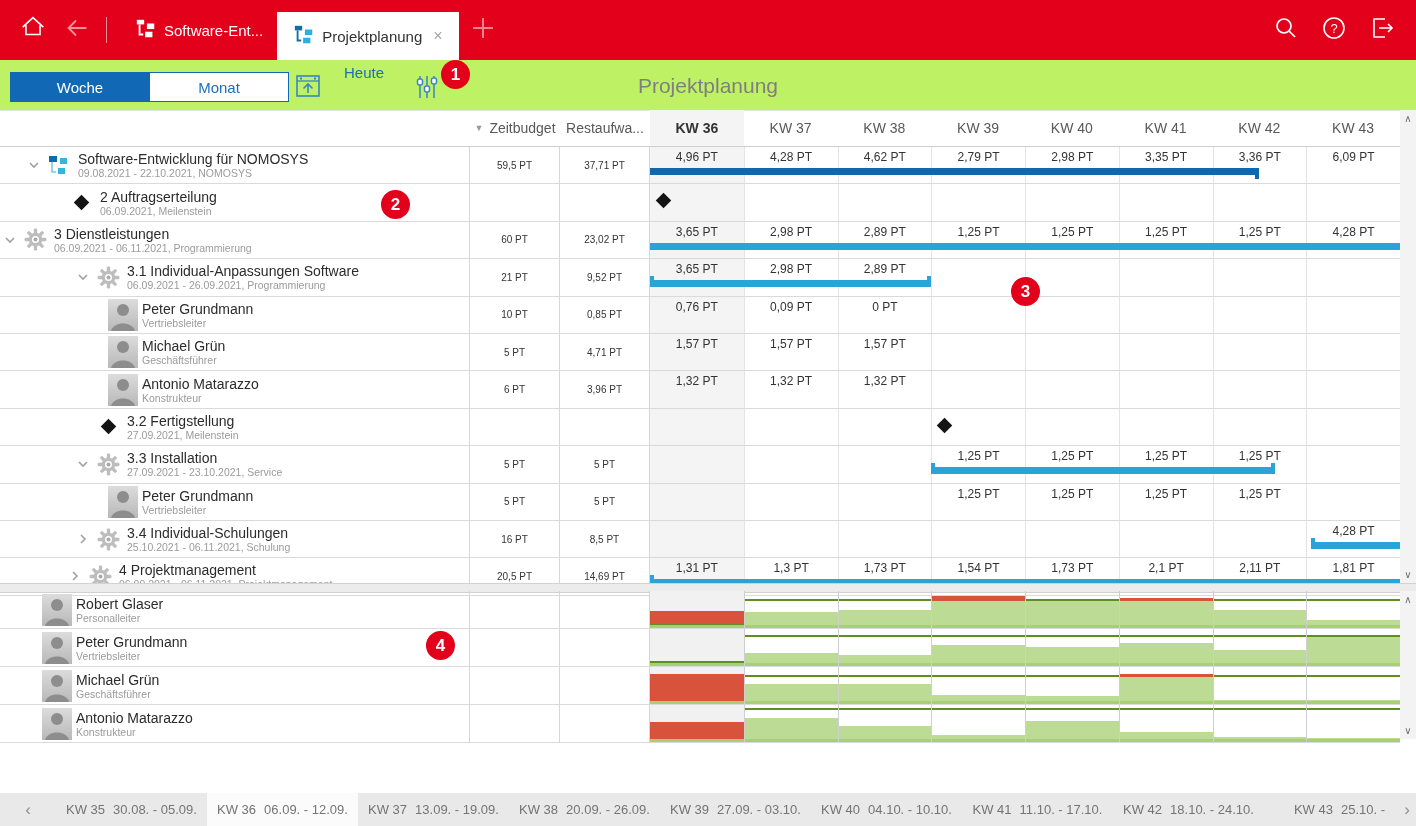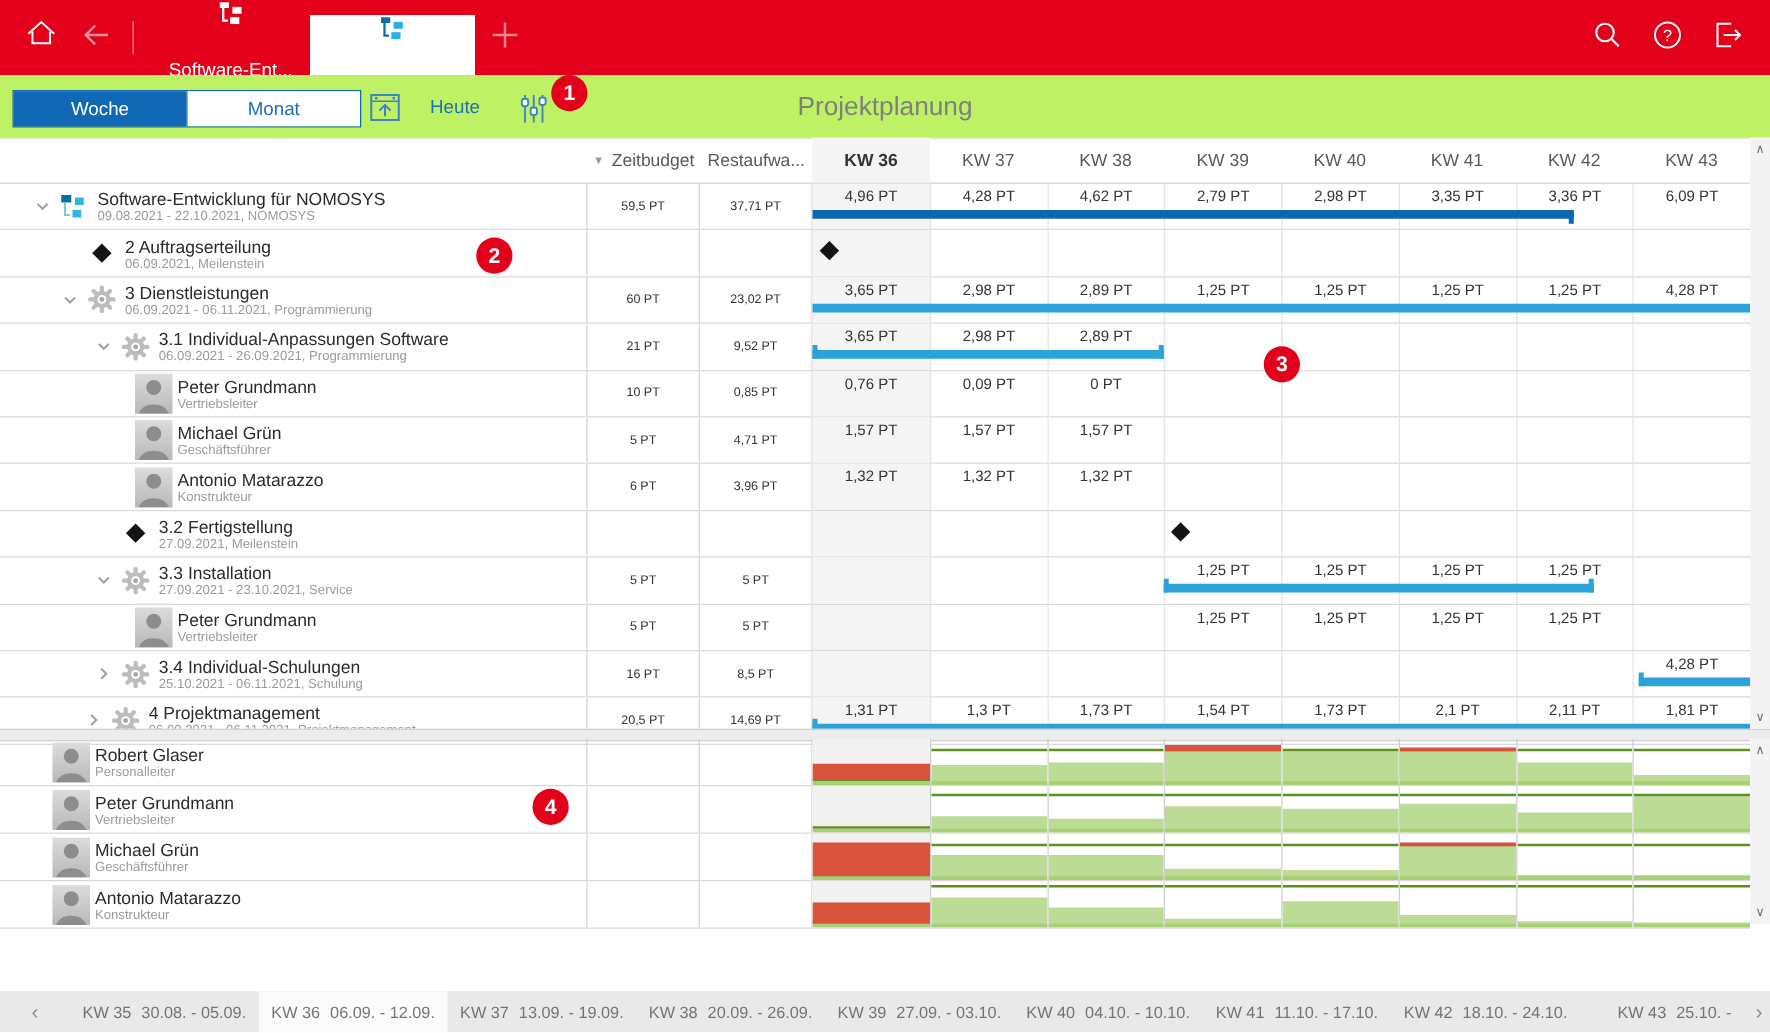--- a/index.html
+++ b/index.html
@@ -3,34 +3,34 @@
 <meta charset="utf-8">
 <style>
   html,body{margin:0;padding:0;background:#fff;font-family:"Liberation Sans",sans-serif;}
   #app{position:relative;width:1416px;height:826px;overflow:hidden;background:#fff;}
 
   
   .topbar{position:absolute;left:0;top:0;width:1416px;height:60px;background:#e2001a;display:flex;align-items:center;}
   .topbar .homeic{margin-left:18px;}
   .topbar .backic{margin-left:14px;}
   .tdiv{width:1px;height:26px;background:rgba(255,255,255,.55);margin:0 14px;}
-  .tab{display:flex;align-items:center;gap:22px;padding:0 14px;height:60px;color:#fff;font-size:15px;white-space:nowrap;flex-direction:column;}
+  .tab{display:flex;align-items:center;gap:7px;padding:0 14px;height:60px;color:#fff;font-size:15px;white-space:nowrap;}
   .tab.active{background:#fff;color:#333;height:48px;align-self:flex-end;padding:0 16px;}
   .tab .close{color:#a7a7a7;font-size:16px;margin-left:4px;}
   .plus{margin-left:10px;}
   .topbar .right{margin-left:auto;display:flex;align-items:center;gap:20px;margin-right:20px;}
 
   
   .toolbar{position:absolute;left:0;top:60px;width:1416px;height:50px;background:#bef264;border-bottom:1px solid #e3e3e3;}
   .seg{position:absolute;left:10px;top:12px;display:flex;border:1px solid #1168b5;height:28px;}
   .seg .opt{width:138px;display:flex;align-items:center;justify-content:center;font-size:15px;cursor:pointer;}
   .seg .opt.sel{background:#1168b5;color:#fff;}
   .seg .opt.unsel{background:#fff;color:#1d6fb8;border-left:1px solid #1168b5;}
   .tbico{position:absolute;top:12px;}
-  .heute{position:absolute;left:344px;top:17px;color:#1d6fb8;font-size:15px;cursor:pointer;}
+  .heute{position:absolute;left:344px;top:4px;color:#1d6fb8;font-size:15px;cursor:pointer;}
   .pagetitle{position:absolute;left:0;top:74px;width:1416px;text-align:center;font-size:21px;color:#7f7f7f;pointer-events:none;}
 
   
   .grid{position:absolute;left:0;top:110px;width:1400px;}
   .ghead{display:grid;grid-template-columns:470px 90px 90px repeat(8,1fr);height:36px;border-bottom:1px solid #cfcfcf;font-size:14px;color:#595959;}
   .ghead>div{display:flex;align-items:center;justify-content:center;overflow:hidden;white-space:nowrap;}
   .ghead .wk.cur{font-weight:bold;color:#333;background:#f4f4f4;}
   .ftri{color:#9a9a9a;font-size:9px;margin-right:6px;}
   .grow{display:grid;grid-template-columns:470px 90px 90px 750px;height:36.4px;border-bottom:1px solid #dadada;}
   .tcell{display:flex;align-items:center;overflow:hidden;border-right:1px solid #d6d6d6;}
@@ -229,21 +229,21 @@
             <div class="wcell"></div>
             <div class="wcell"></div>
             <div class="wcell"></div>
             <div class="wcell"></div>
             <div class="wcell"></div>
             <div class="wcell"></div>
             <span class="diamond gdiamond" style="left: calc(0.5% + 4px);"></span>
           </div>
         </div>
         <div class="grow">
-          <div class="tcell" style="padding-left: 46px;">
+          <div class="tcell" style="">
             <span class="chev">
               <svg width="14" height="14" viewBox="0 0 14 14">
                 <path d="M3 5 l4 4 4-4" stroke="#a0a0a0" stroke-width="1.6" fill="none"></path>
               </svg>
             </span>
             <span class="icoslot">
               <svg width="25" height="25" viewBox="0 0 24 24">
                 <g fill="#bdbdbd">
                   <rect x="10.4" y="1.5" width="3.2" height="21" rx="1.2"></rect>
                   <rect x="10.4" y="1.5" width="3.2" height="21" rx="1.2" transform="rotate(45 12 12)"></rect>

